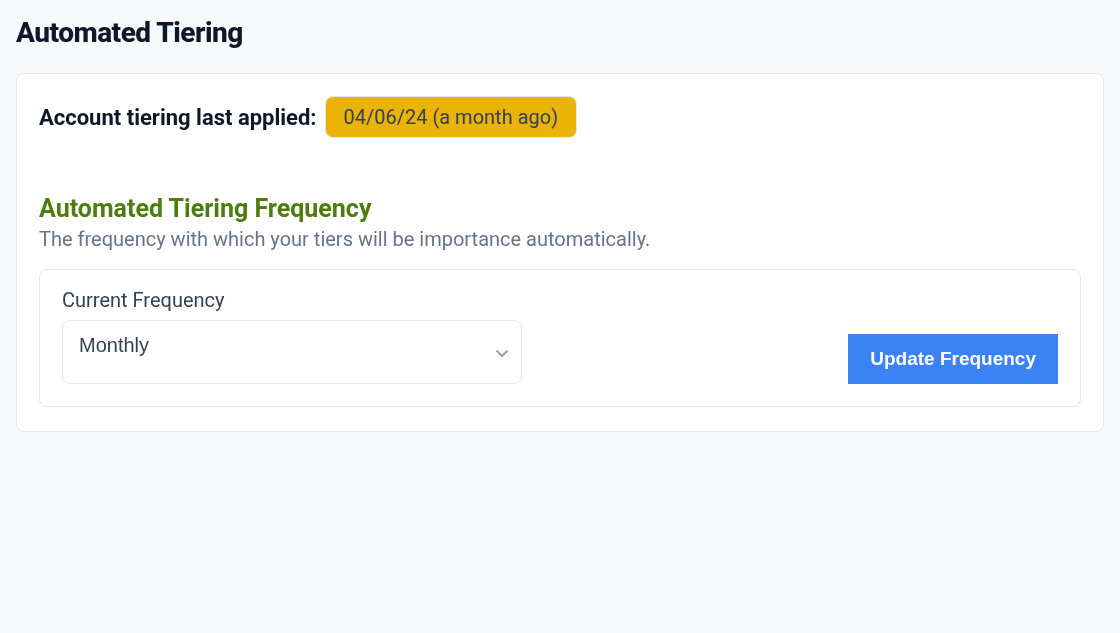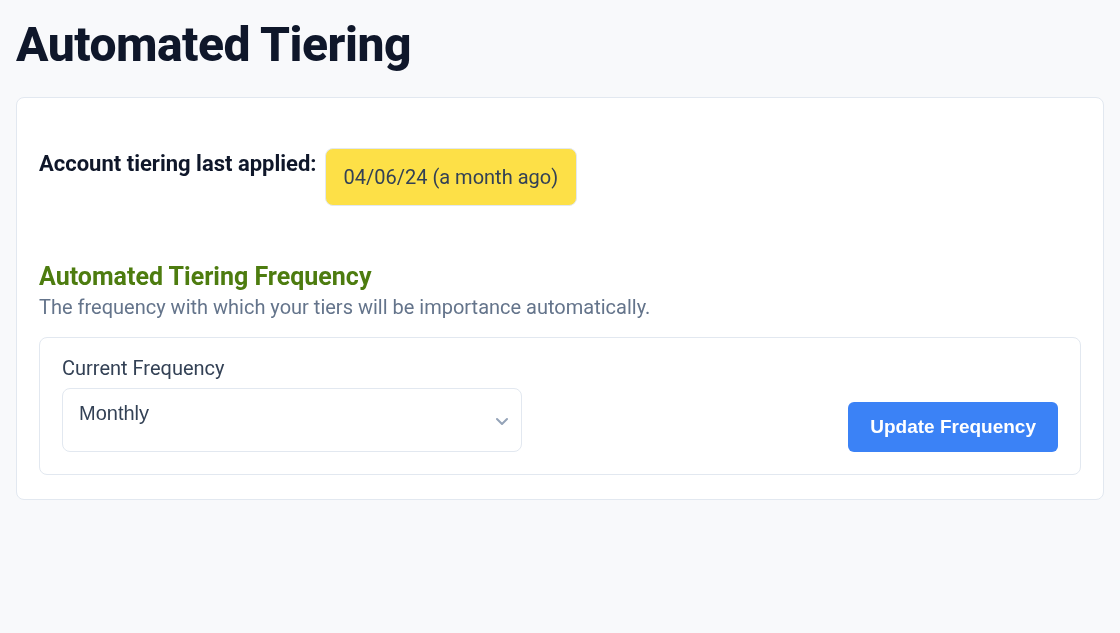--- a/index.html
+++ b/index.html
@@ -10,21 +10,21 @@
 
     body {
       font-family: -apple-system, BlinkMacSystemFont, "Segoe UI", Roboto, Helvetica, Arial, sans-serif;
       background: #f8f9fb;
       color: #0f172a;
       padding: 16px;
       width: 1120px;
     }
 
     .page-title {
-      font-size: 48px;
+      font-size: 28px;
       font-weight: 800;
       color: #0f172a;
       margin-bottom: 22px;
       letter-spacing: -0.5px;
     }
 
     .intro-paragraphs p {
       font-size: 20px;
       line-height: 1.5;
       color: #334155;
@@ -46,27 +46,26 @@
     }
 
     .tiering-label {
       font-size: 22px;
       font-weight: 700;
       color: #0f172a;
     }
 
     .tiering-date-box {
       border: 1px solid #e2e8f0;
-      background: #fde047;
-      border-radius: 8px;
-      padding: 16px 18px;
+      background: #eab308;
+      border-radius: 8px;
+      padding: 8px 18px;
       font-size: 20px;
       color: #334155;
       font-weight: 400;
-      margin-top: 28px;
     }
 
     .spacer {
       flex: 1;
     }
 
     .btn-dark {
       background: #0f172a;
       color: #ffffff;
       border: none;
@@ -74,21 +73,21 @@
       padding: 14px 22px;
       font-size: 18px;
       font-weight: 700;
       cursor: pointer;
     }
 
     .btn-blue {
       background: #3b82f6;
       color: #ffffff;
       border: none;
-      border-radius: 6px;
+      border-radius: 0;
       padding: 14px 22px;
       font-size: 19px;
       font-weight: 700;
       cursor: pointer;
     }
 
     .section-title {
       font-size: 25px;
       font-weight: 700;
       color: #4d7c0f;

